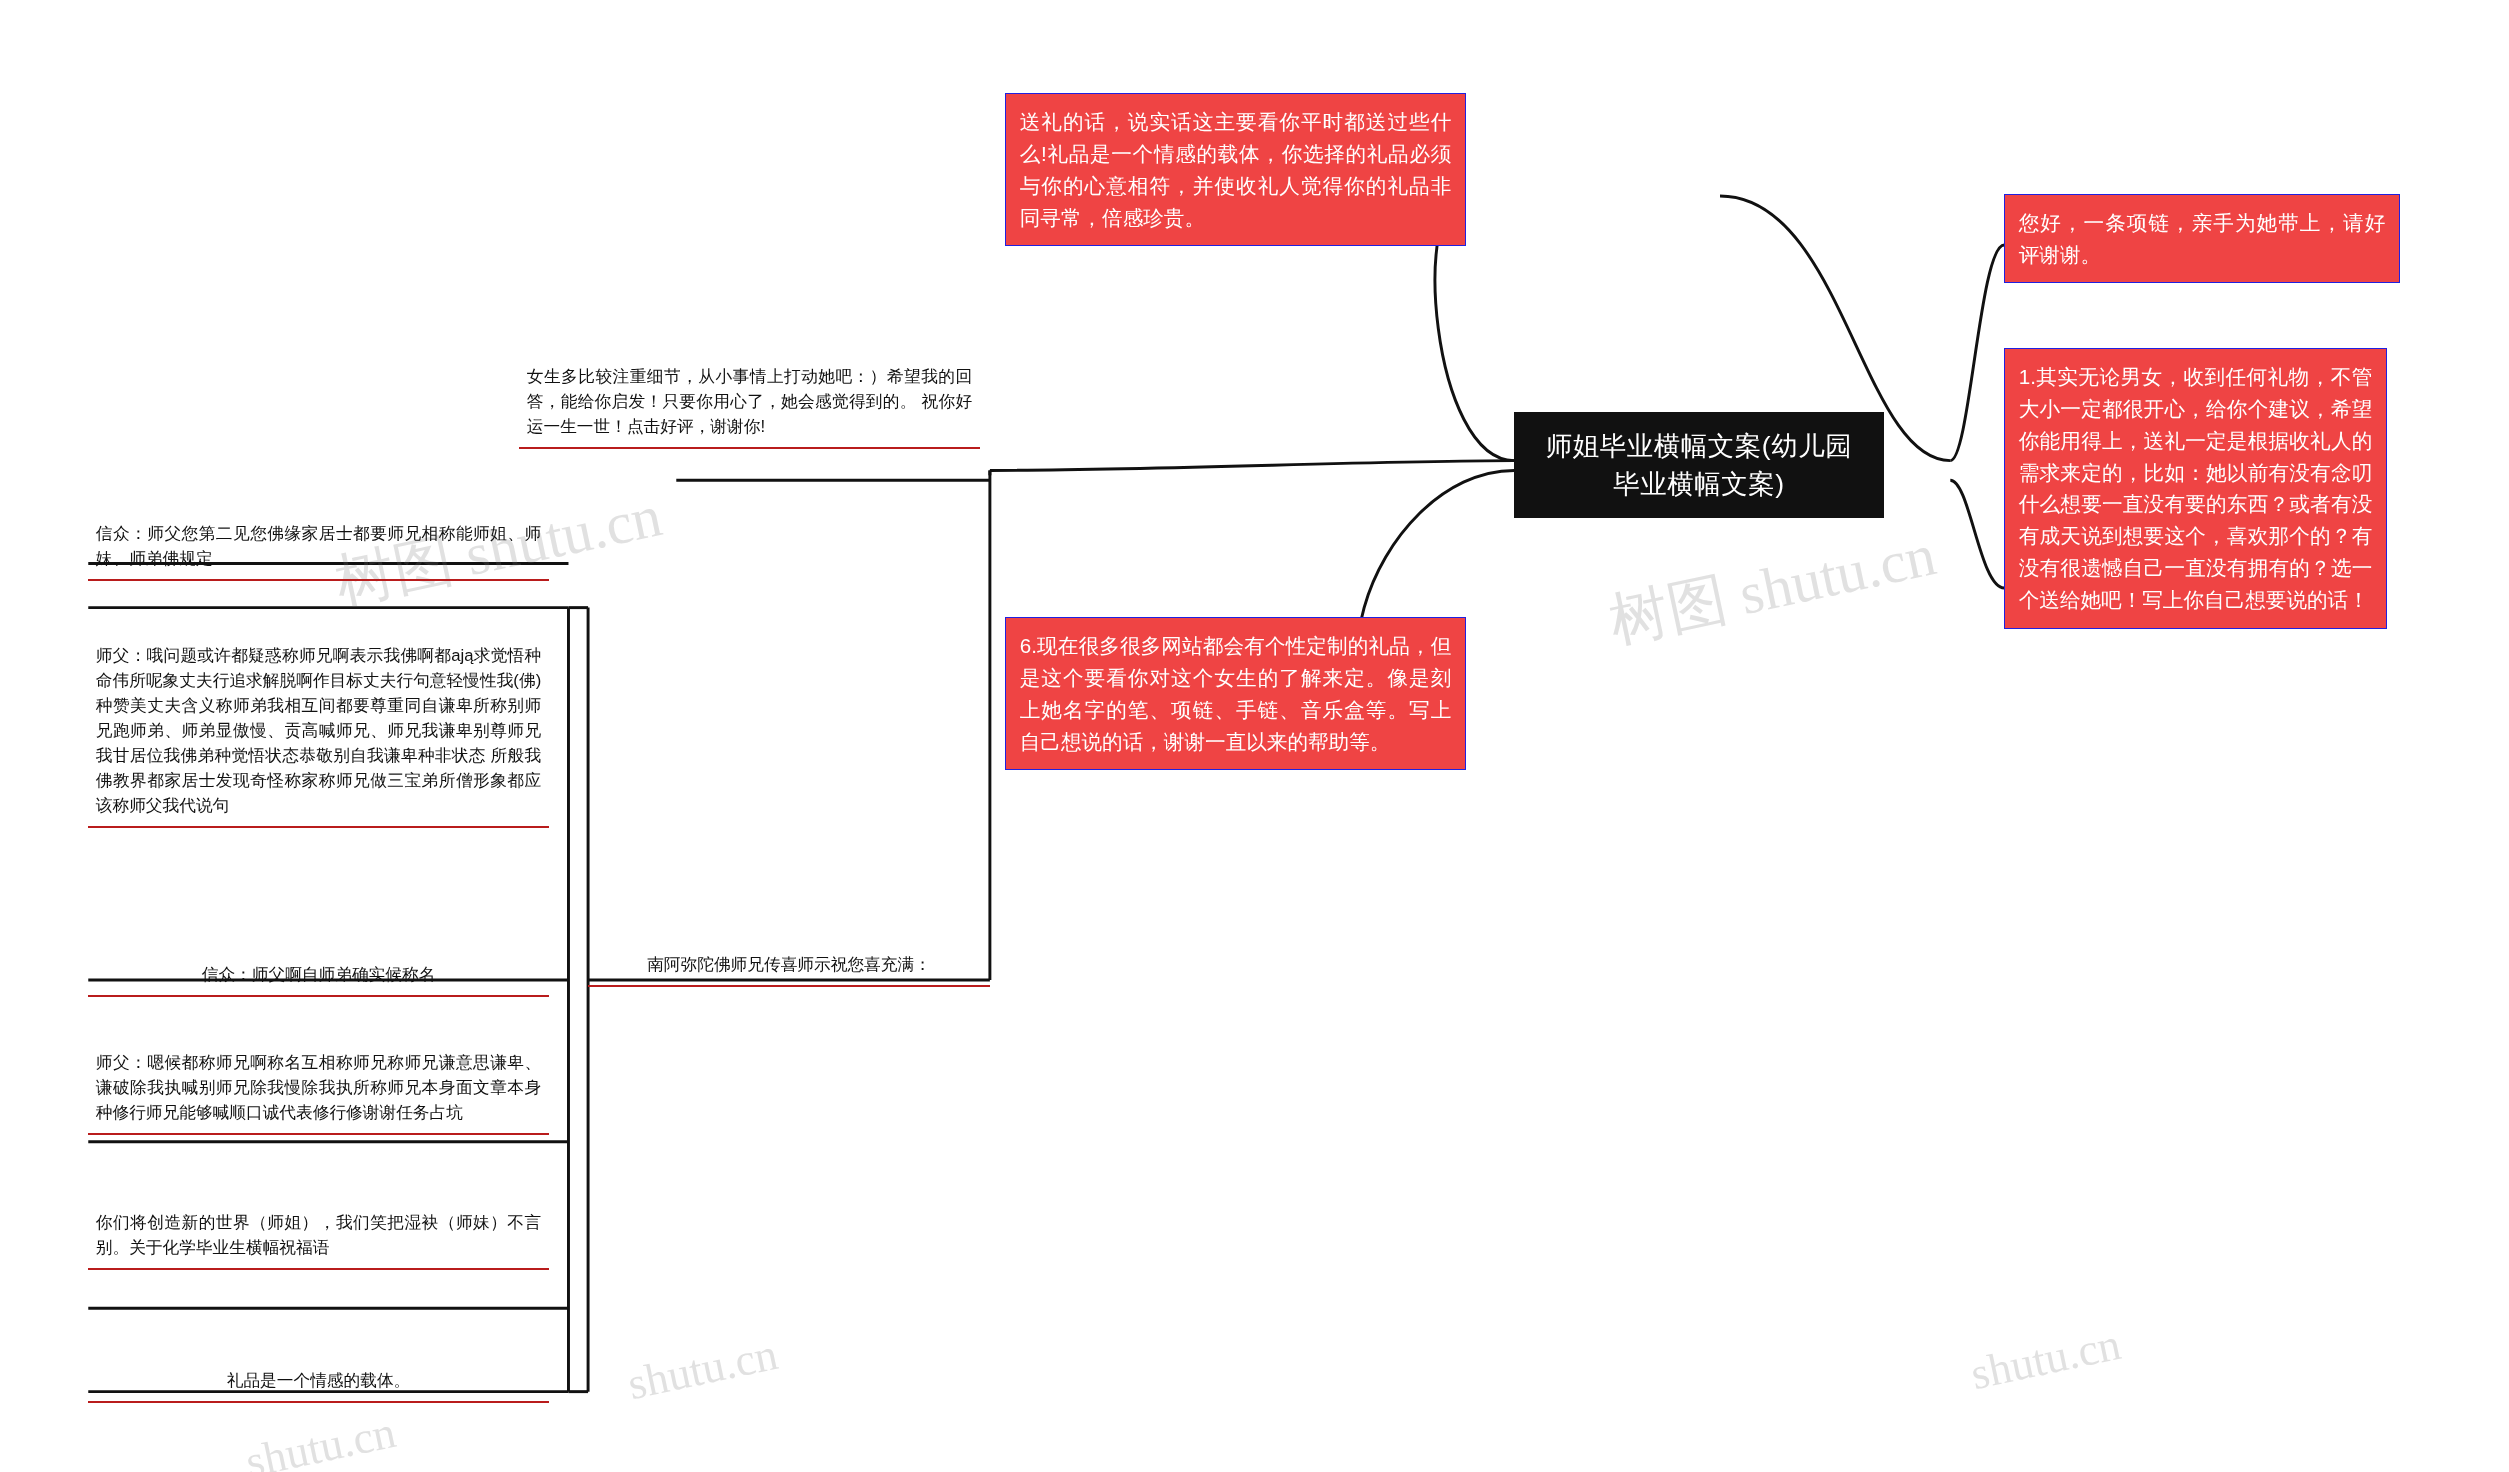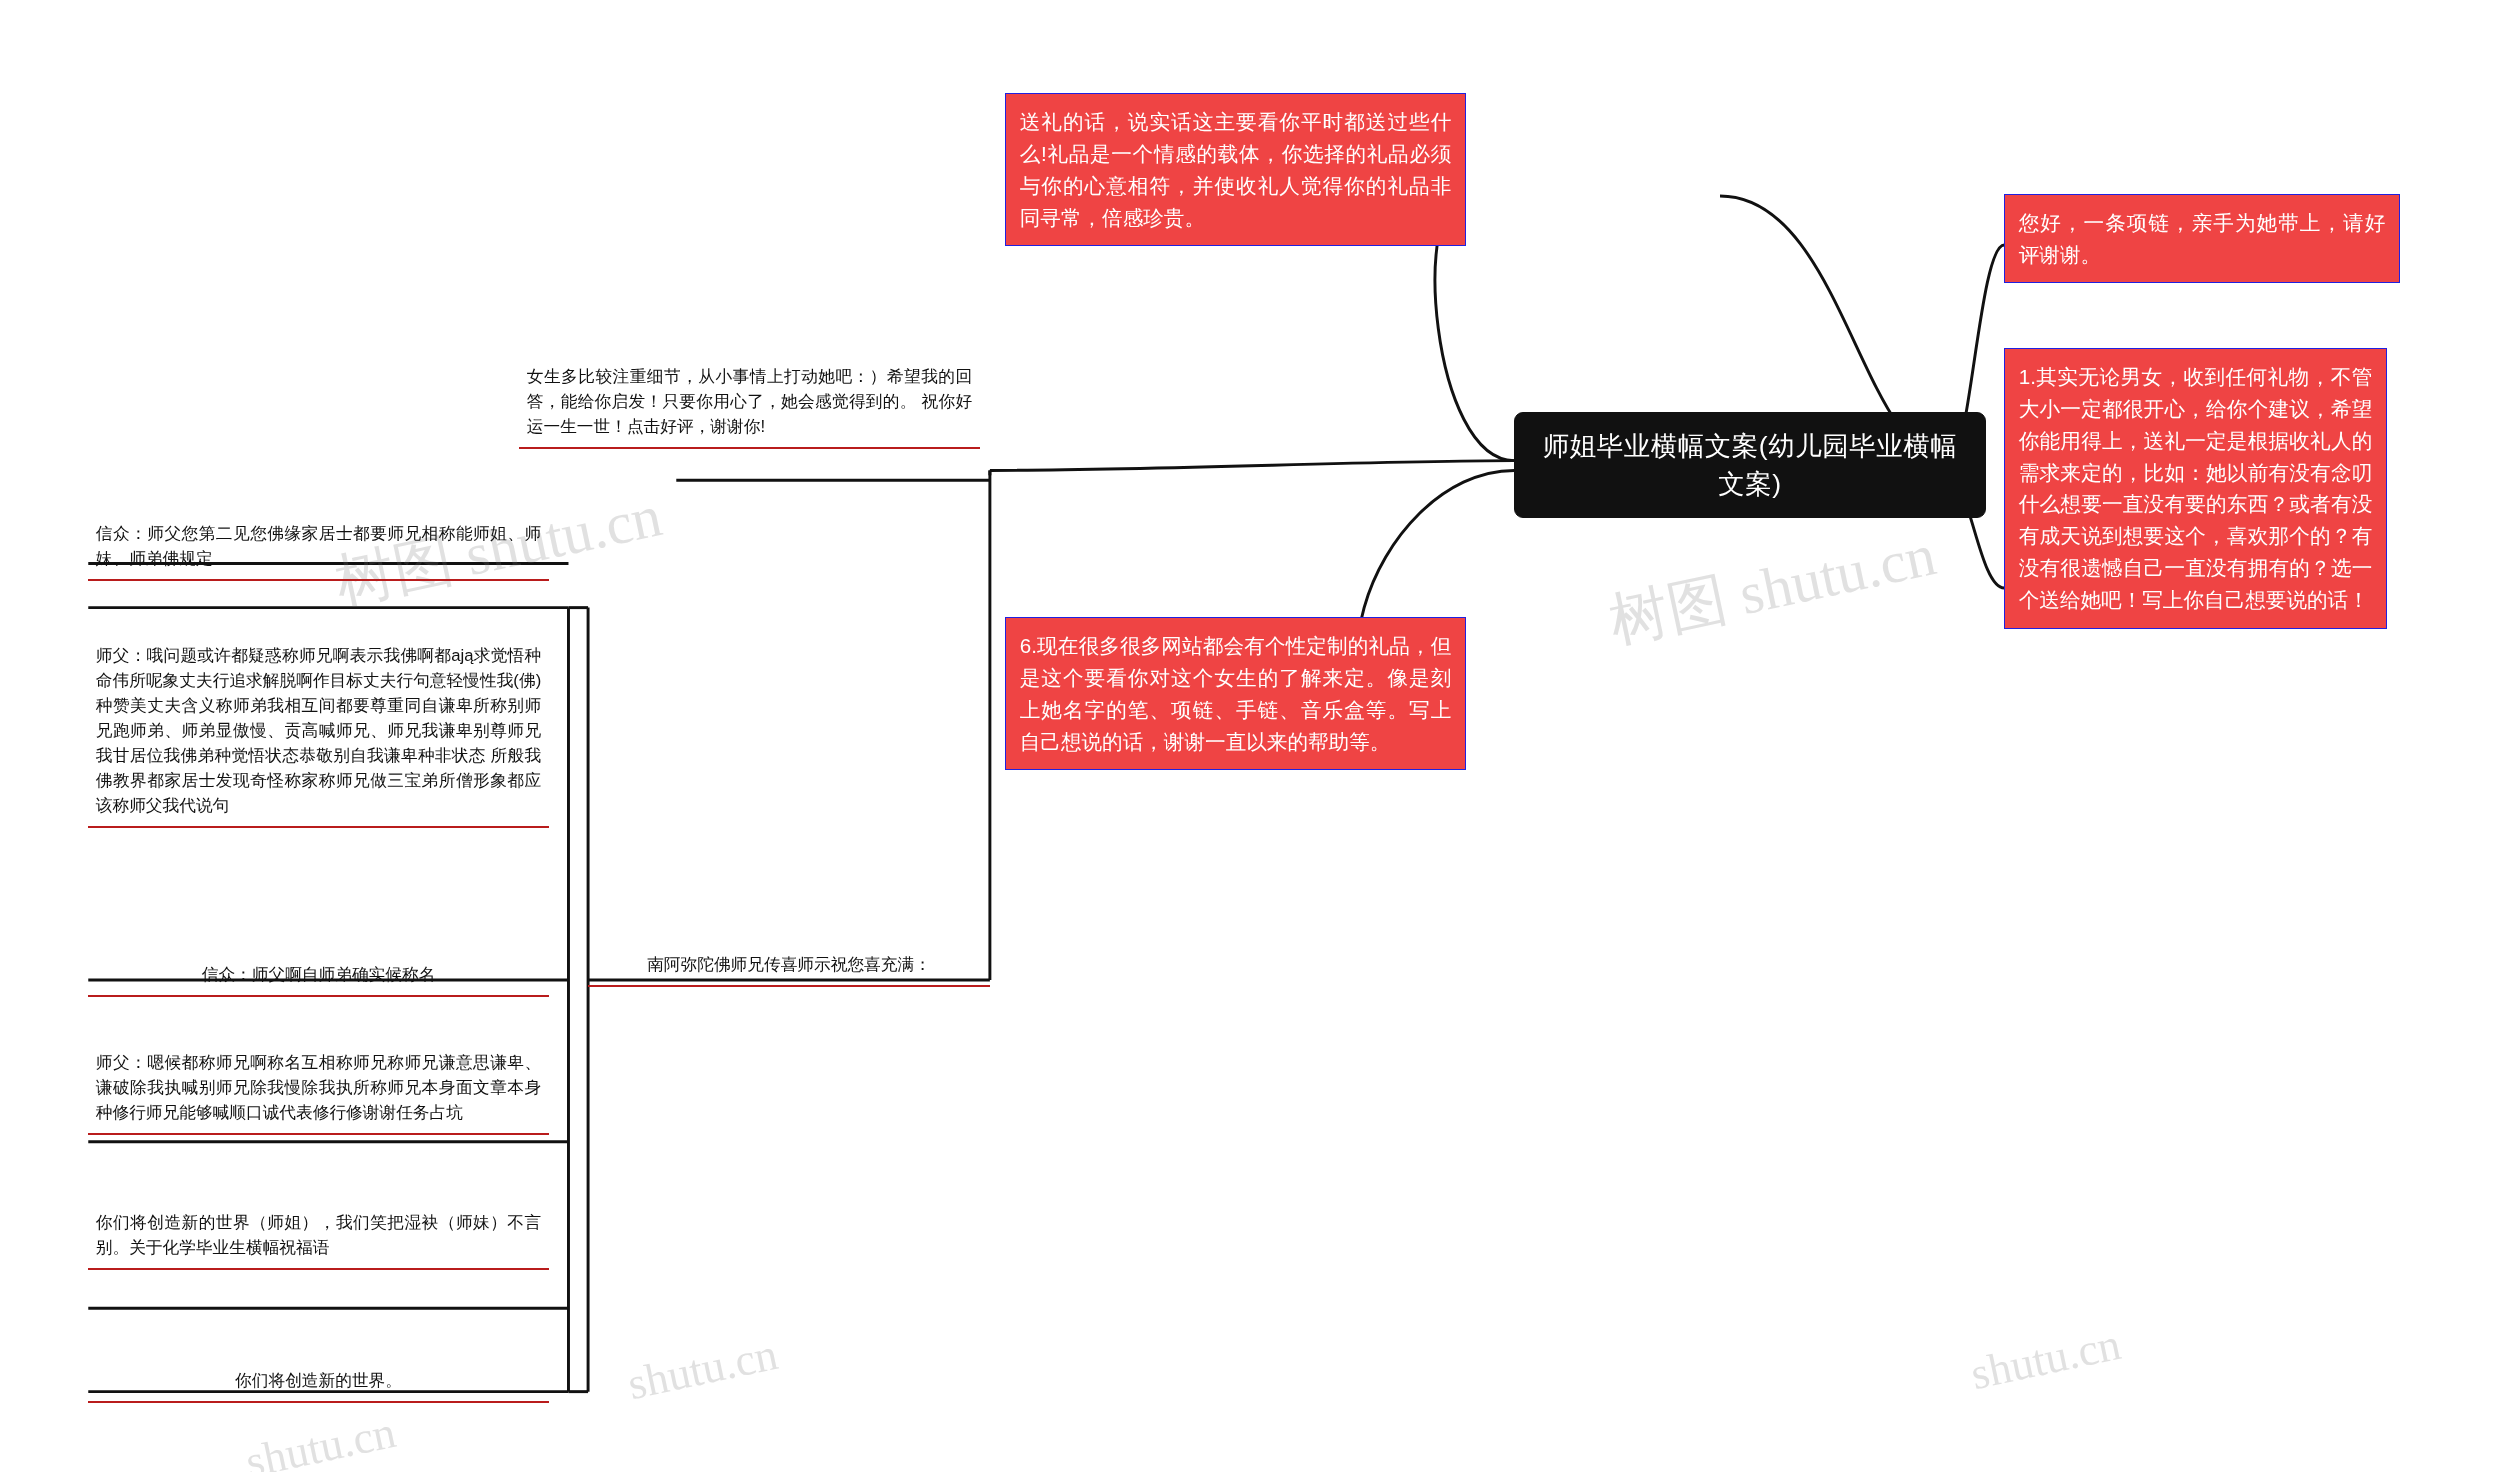--- a/index.html
+++ b/index.html
@@ -111,21 +111,21 @@
     <path d="M 580 1420 L 90 1420" fill="none" stroke="#111111" stroke-width="3"></path>
     <path d="M 90 575 L 580 575" fill="none" stroke="#111111" stroke-width="3"></path>
   </svg>
 
   <div class="wm big" style="left:333px; top:510px;">树图 shutu.cn</div>
   <div class="wm big" style="left:1607px; top:549px;">树图 shutu.cn</div>
   <div class="wm" style="left:627px; top:1343px;">shutu.cn</div>
   <div class="wm" style="left:1970px; top:1333px;">shutu.cn</div>
   <div class="wm" style="left:245px; top:1421px;">shutu.cn</div>
 
-  <div class="node root" style="left:1514px; top:412px; width:472px;border-radius:9px;">
+  <div class="node root" style="left:1514px; top:412px; width:370px;">
     <span>师姐毕业横幅文案(幼儿园毕业横幅文案)</span>
   </div>
 
   <div class="node blue" style="left:2004px; top:194px; width:396px;">
     <span>您好，一条项链，亲手为她带上，请好评谢谢。</span>
   </div>
 
   <div class="node blue" style="left:2004px; top:348px; width:383px;">
     <span>1.其实无论男女，收到任何礼物，不管大小一定都很开心，给你个建议，希望你能用得上，送礼一定是根据收礼人的需求来定的，比如：她以前有没有念叨什么想要一直没有要的东西？或者有没有成天说到想要这个，喜欢那个的？有没有很遗憾自己一直没有拥有的？选一个送给她吧！写上你自己想要说的话！</span>
   </div>
@@ -160,17 +160,17 @@
 
   <div class="node plain bl" style="left:88px; top:1044px; width:461px;">
     <span>师父：嗯候都称师兄啊称名互相称师兄称师兄谦意思谦卑、谦破除我执喊别师兄除我慢除我执所称师兄本身面文章本身种修行师兄能够喊顺口诚代表修行修谢谢任务占坑</span>
   </div>
 
   <div class="node plain bl" style="left:88px; top:1204px; width:461px;">
     <span>你们将创造新的世界（师姐），我们笑把湿袂（师妹）不言别。关于化学毕业生横幅祝福语</span>
   </div>
 
   <div class="node plain center bl" style="left:88px; top:1362px; width:461px;">
-    <span>你们将创造新的世界。</span>
+    <span>礼品是一个情感的载体。</span>
   </div>
 
 </div>
 
 
 </body></html>

